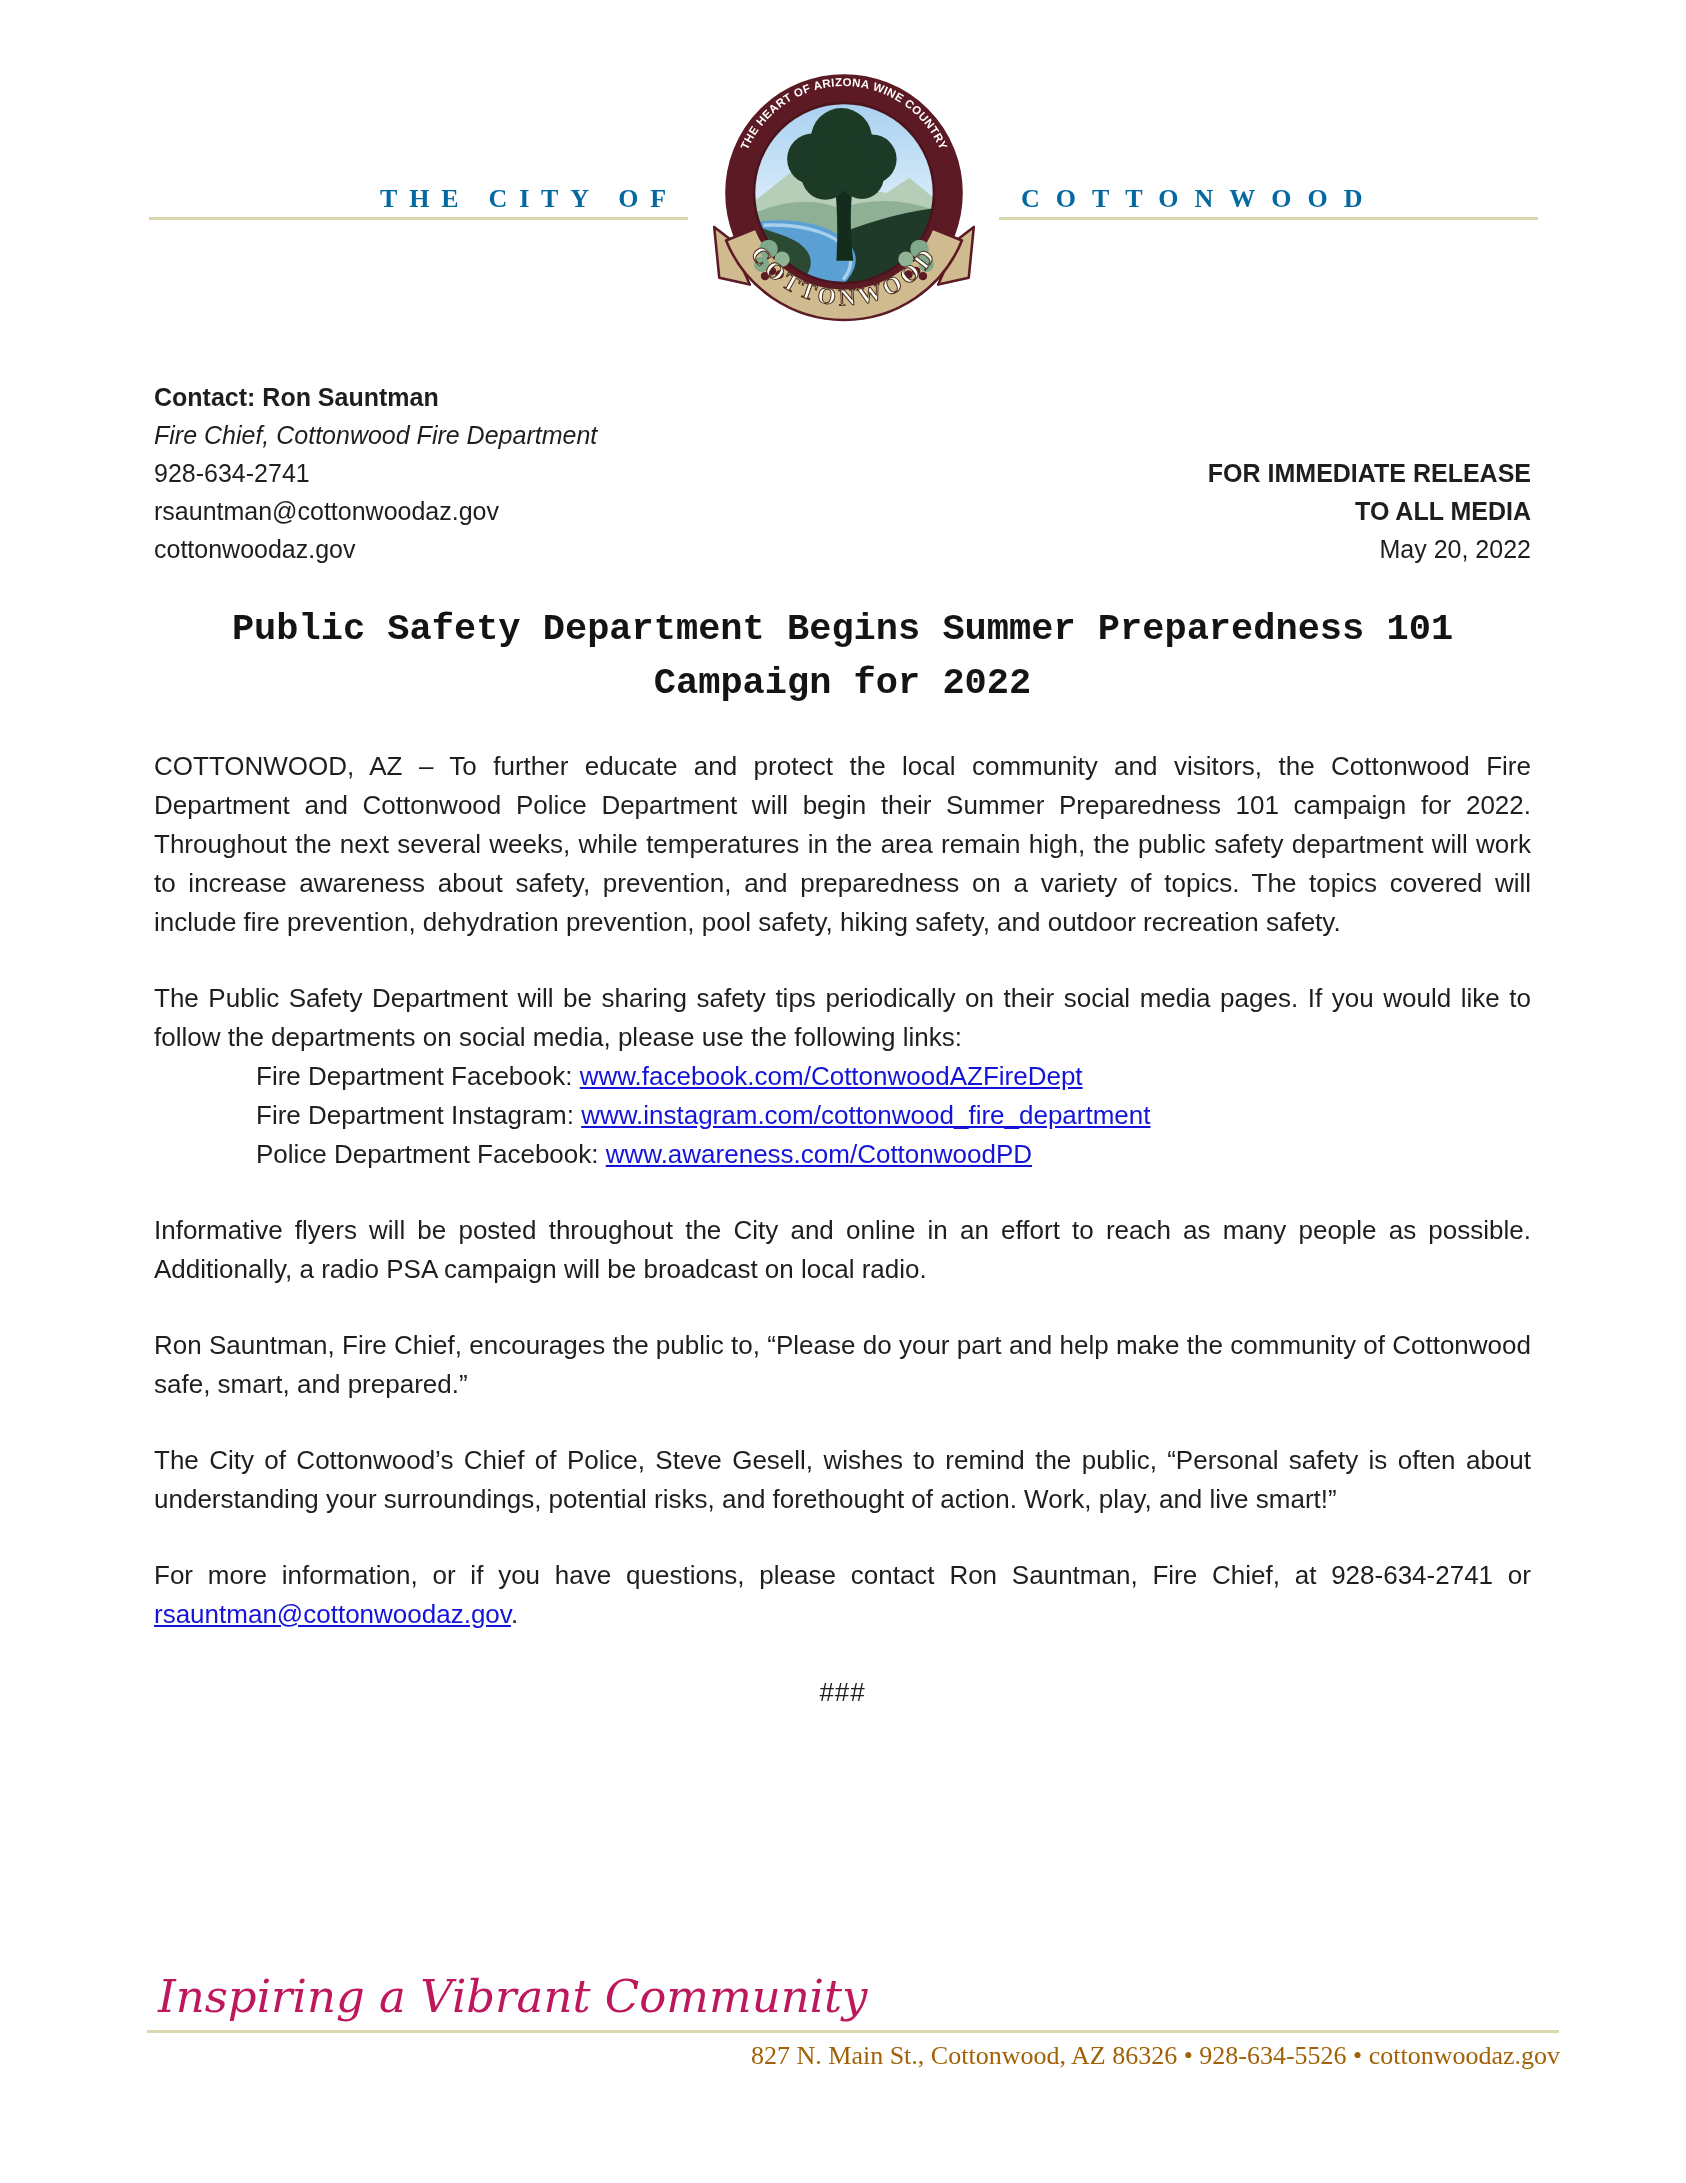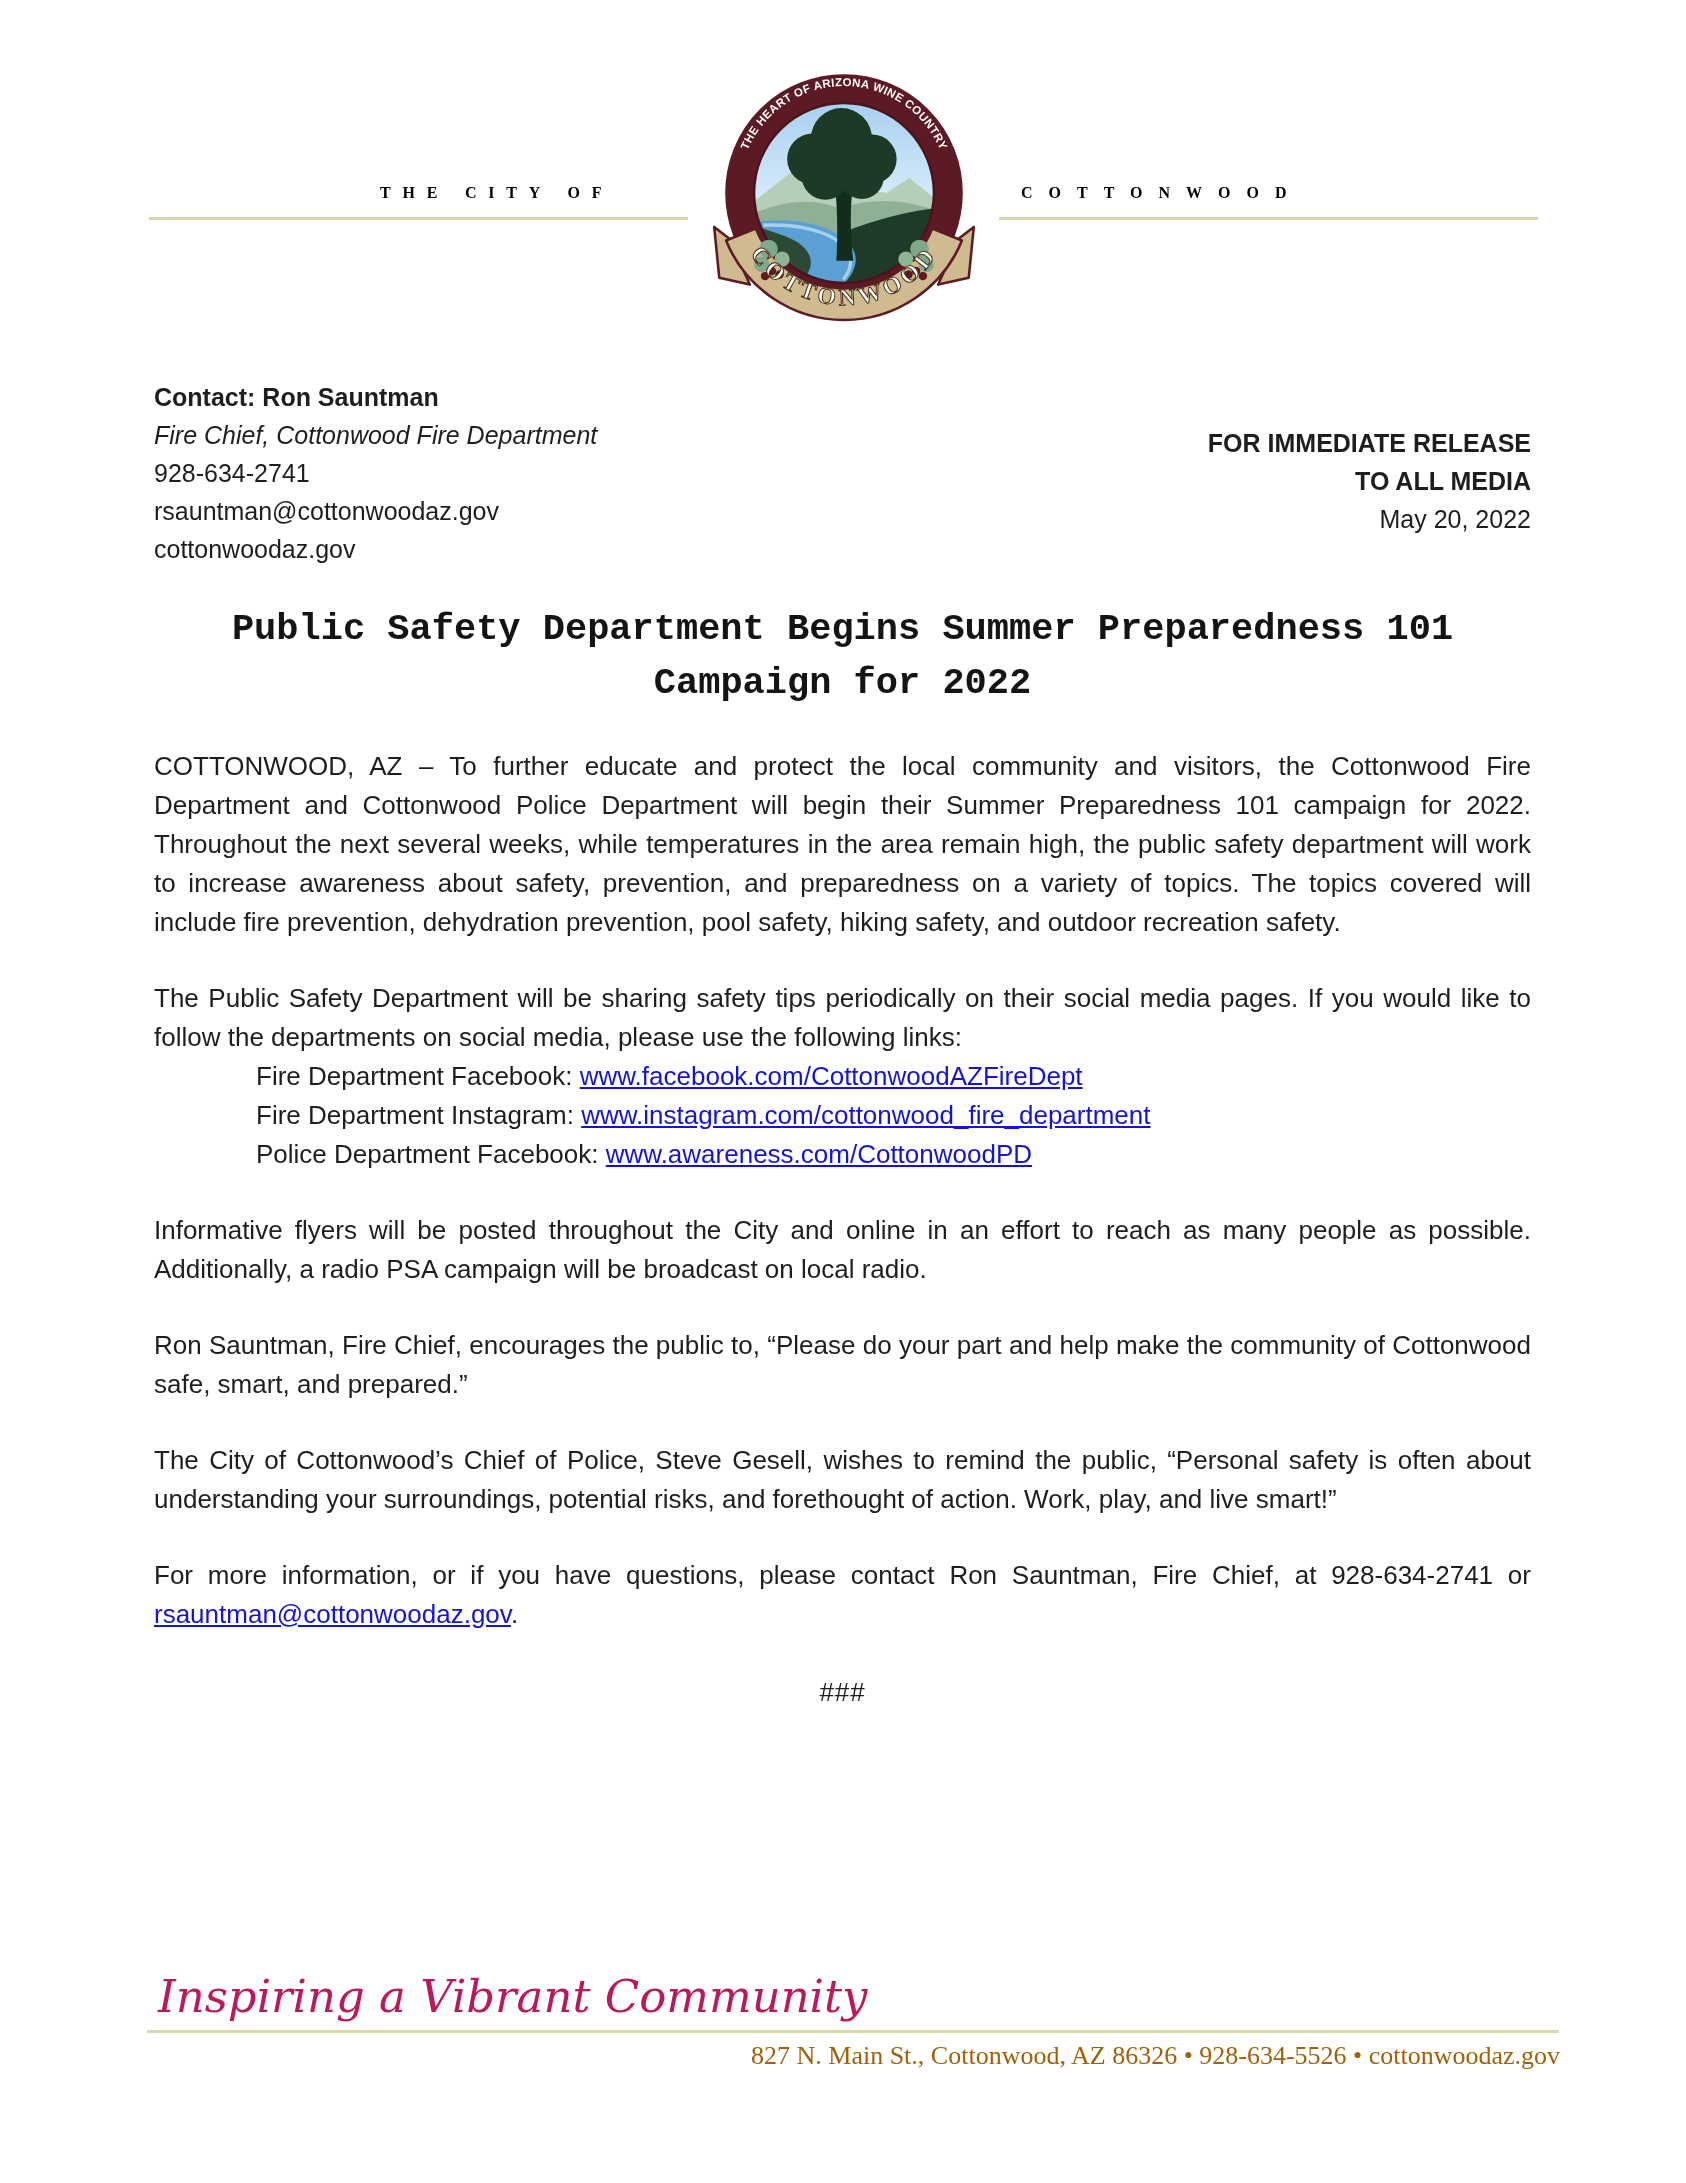--- a/index.html
+++ b/index.html
@@ -12,42 +12,42 @@
     background:#ffffff;
     overflow:hidden;
     font-family:"Liberation Sans","DejaVu Sans",sans-serif;
     color:#1e1e1e;
   }
   
   .brand{
     position:absolute;
     font-family:"Liberation Serif","DejaVu Serif",serif;
     font-weight:600;
-    font-size:16px;
-    color:#000000;
+    font-size:26px;
+    color:#0369a1;
     white-space:nowrap;
   }
   .brand-left{left:380px;top:184px;letter-spacing:11.8px;}
   .brand-right{left:1021px;top:184px;letter-spacing:16px;}
   .rule{position:absolute;top:217px;height:2.5px;background:#d9d5ac;}
   .rule-left{left:149px;width:539px;}
   .rule-right{left:999px;width:539px;}
   .seal{position:absolute;left:712px;top:64px;width:264px;height:280px;}
   .seal text{font-family:"Liberation Sans","DejaVu Sans",sans-serif;}
   .seal .banner-word{font-family:"Liberation Serif","DejaVu Serif",serif;}
   
   .content{
     position:absolute;
     left:154px;
     top:378px;
     width:1377px;
     font-size:26px;
     line-height:39px;
   }
-  .meta-row{display:flex;justify-content:space-between;align-items:center;font-size:25px;line-height:38px;}
+  .meta-row{display:flex;justify-content:space-between;align-items:flex-end;font-size:25px;line-height:38px;}
   .release{text-align:right;margin-top:16px;}
   .b{font-weight:bold;}
   .i{font-style:italic;}
   .title{
     font-size:37px;
     line-height:54px;
     font-weight:bold;
     text-align:center;
     color:#141414;
     margin:34px 0 11.8px 0;

